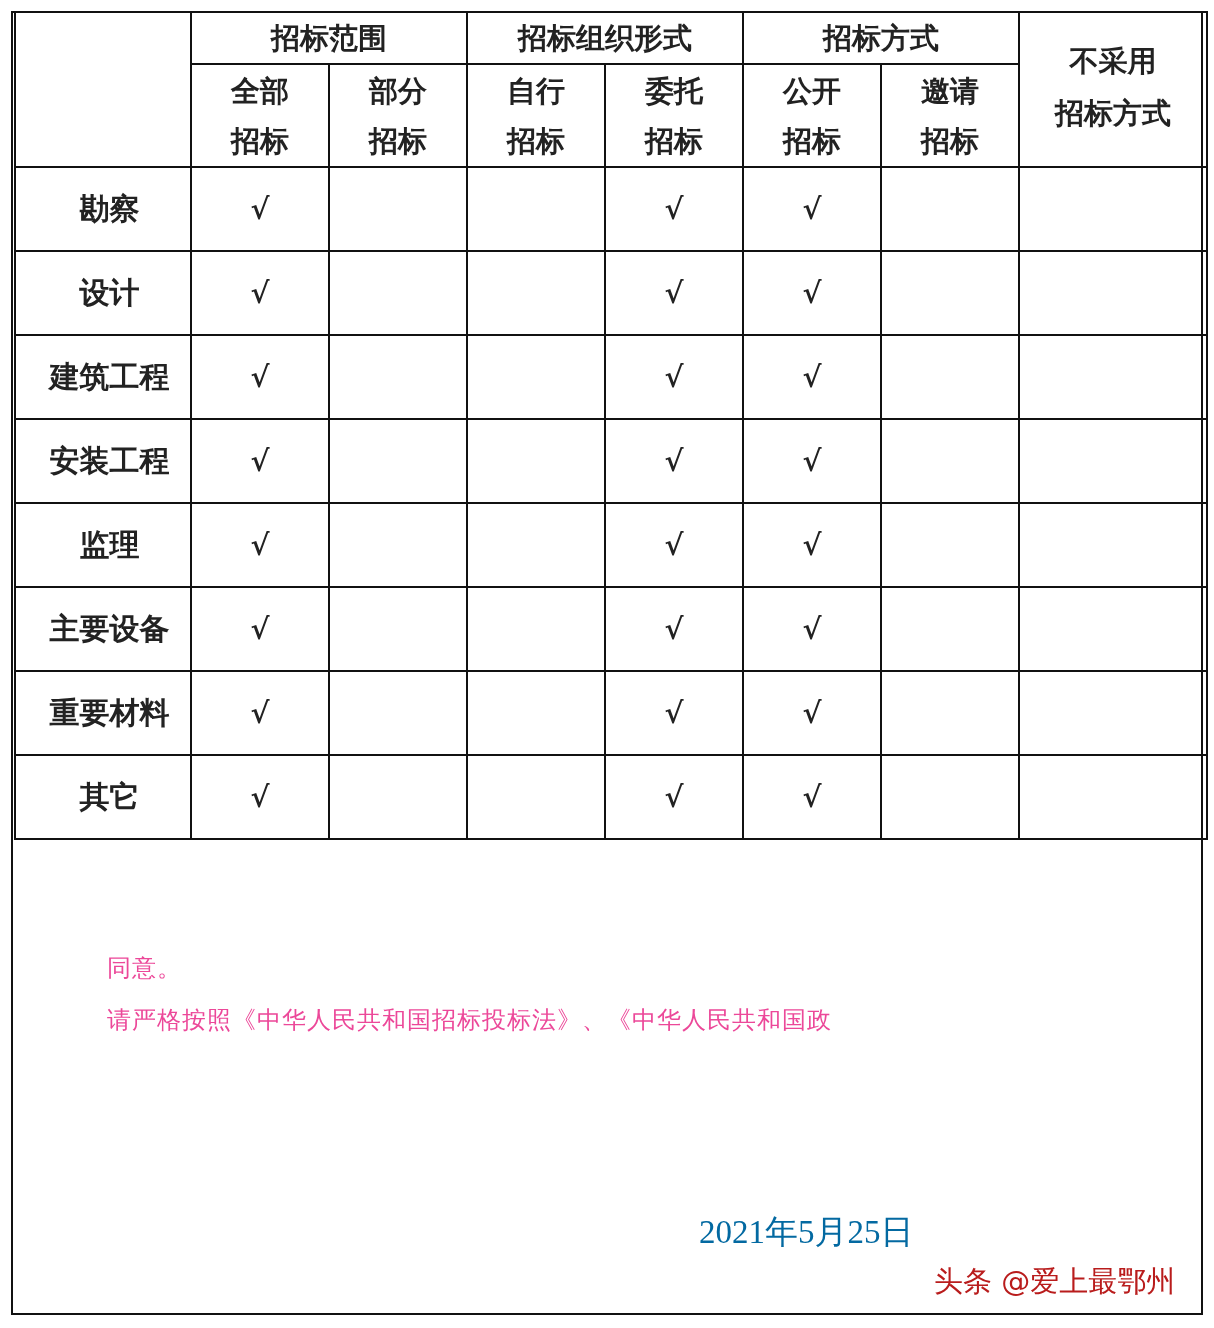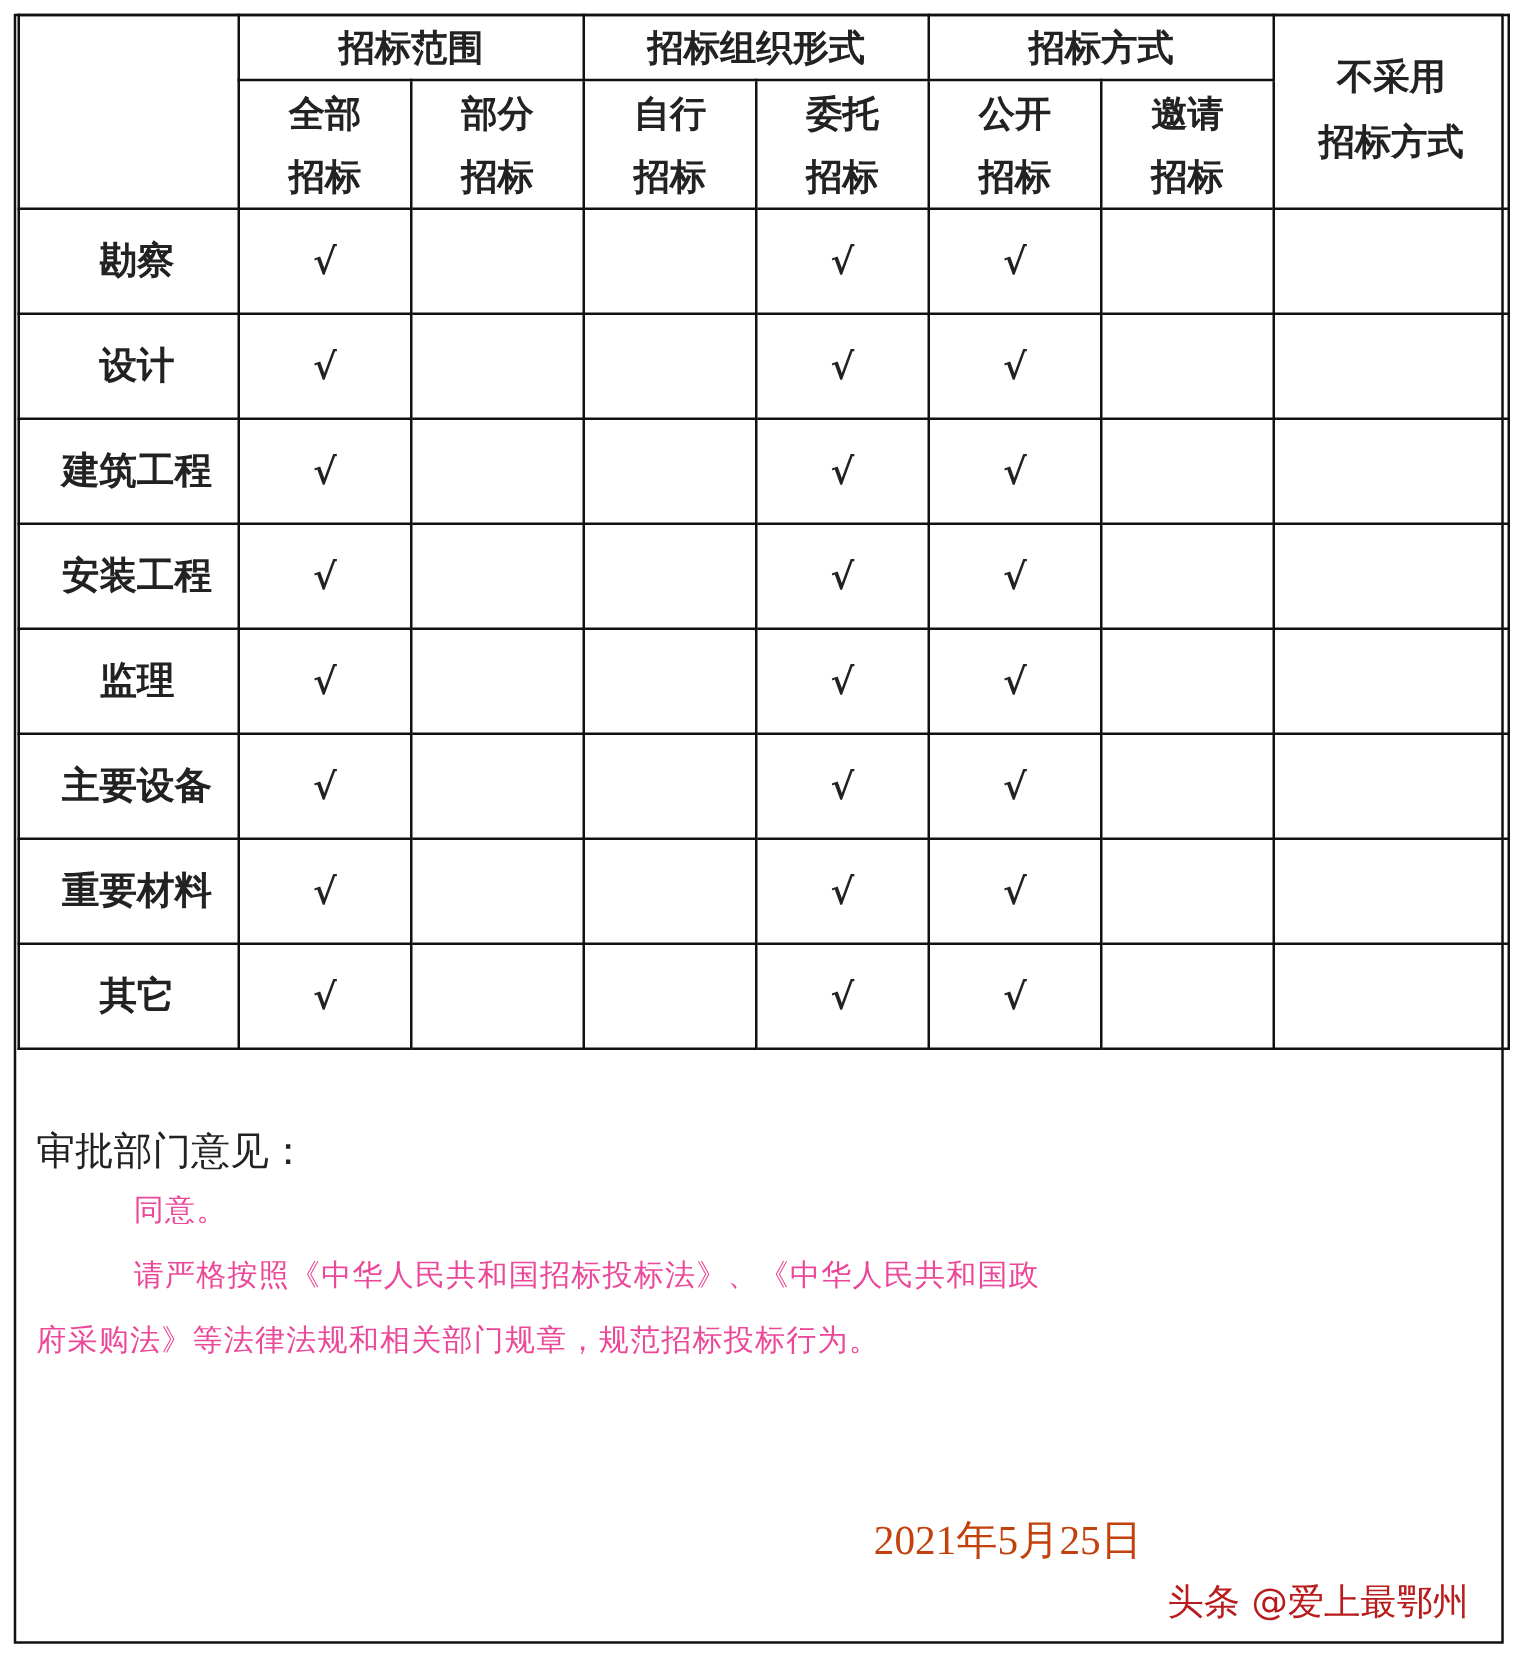--- a/index.html
+++ b/index.html
@@ -12,21 +12,21 @@
   table.grid td { border:2px solid #111; padding:0; text-align:center; vertical-align:middle;
                   font-size:29px; line-height:50px; color:#222; }
   .rowlabel { text-align:left; padding-left:13px !important; font-size:30px !important; }
   .check { font-family:"DejaVu Serif", serif; font-size:28px; color:#333; }
   .hdr-top { height:52px; }
   .hdr-sub { height:103px; line-height:52px !important; }
   .datarow td { height:82px; }
   .opinion { position:absolute; left:11px; top:842px; width:1192px; height:473px; box-sizing:border-box; }
   .op-title { position:absolute; left:18px; top:58px; font-size:31px; color:#222; }
   .op-line { position:absolute; font-size:24px; color:#ec4899; white-space:nowrap; letter-spacing:1px; }
-  .op-date { position:absolute; left:688px; top:368px; font-family:"Liberation Serif", serif; font-size:33px; color:#c2410c; }
+  .op-date { position:absolute; left:688px; top:368px; font-family:"Liberation Serif", serif; font-size:33px; color:#0369a1; }
   .watermark { position:absolute; left:923px; top:420px; font-size:29px; color:#b91c1c; }
 </style>
 </head>
 <body>
 
 <table class="grid">
   <colgroup>
     <col style="width:176px">
       <col style="width:138px">
       <col style="width:138px">
@@ -153,19 +153,17 @@
     <td class="check">√</td>
     <td class="check"></td>
     <td class="check"></td>
   </tr>
 </tbody>
   </table>
 
 <div class="frame"></div>
 
 <div class="opinion">
-  <div class="op-title">审批部门意见：</div>
   <div class="op-line" style="left:96px;top:110px;">同意。</div>
   <div class="op-line" style="left:96px;top:162px;text-align:center;">请严格按照《中华人民共和国招标投标法》、《中华人民共和国政</div>
-  <div class="op-line" style="left:18px;top:214px;">府采购法》等法律法规和相关部门规章，规范招标投标行为。</div>
   <div class="op-date">2021年5月25日</div>
   <div class="watermark">头条 @爱上最鄂州</div>
 </div>
 
 </body></html>

